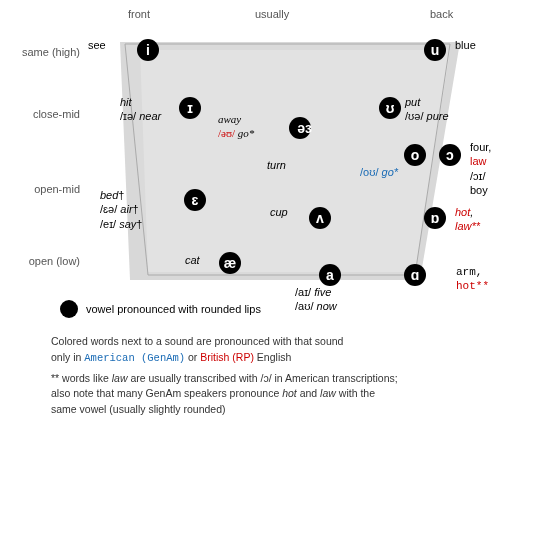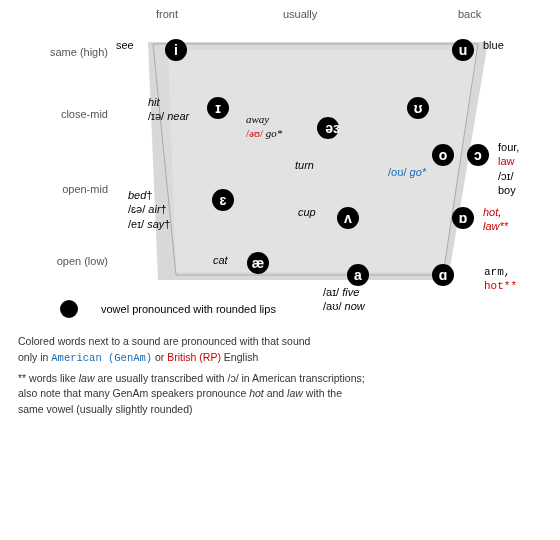--- a/index.html
+++ b/index.html
@@ -10,21 +10,20 @@
       font-size: 12px;
       background: #fff;
       overflow: hidden;
       position: relative;
     }
 
     .diagram-area {
       position: relative;
       width: 477px;
       height: 330px;
-      margin-left: 28px;
     }
 
     svg.background-shape {
       position: absolute;
       top: 0; left: 0;
       width: 100%; height: 100%;
     }
 
     .axis-label {
       position: absolute;
@@ -63,21 +62,21 @@
 
     .vowel-label .blue { color: #1a6bb5; }
     .vowel-label .red { color: #cc0000; }
 
     .legend-area {
       position: absolute;
       top: 300px;
       left: 60px;
       display: flex;
       align-items: center;
-      gap: 23px;
+      gap: 8px;
     }
 
     .legend-circle {
       width: 18px;
       height: 18px;
       background: #000;
       border-radius: 50%;
       flex-shrink: 0;
     }
 
@@ -92,20 +91,21 @@
       left: 10px;
       right: 10px;
       font-size: 10.5px;
       color: #333;
       line-height: 1.5;
       padding: 4px 8px;
     }
 
     .notes-area p {
       margin-bottom: 4px;
+      margin-left: 33px;
     }
 
     .notes-area .blue { color: #1a6bb5; font-family: Liberation Mono, monospace; }
     .notes-area .red { color: #cc0000; }
 
     sup { font-size: 8px; }
   </style>
 </head>
 <body>
 
@@ -132,20 +132,21 @@
   <div class="vowel-circle" style="left:148px; top:50px;">i</div>
   <span class="vowel-label" style="left:88px; top:38px;">see</span>
 
   <div class="vowel-circle" style="left:435px; top:50px;">u</div>
   <span class="vowel-label" style="left:455px; top:38px;">blue</span>
 
   <div class="vowel-circle" style="left:190px; top:108px;">ɪ</div>
   <span class="vowel-label" style="left:120px; top:95px;"><em>hit</em><br>/ɪə/ <em>near</em></span>
 
   <div class="vowel-circle" style="left:390px; top:108px;">ʊ</div>
+  <span class="vowel-label" style="left:405px; top:95px;"><em>put</em><br>/ʊə/ <em>pure</em></span>
 
   <div class="vowel-circle" style="left:300px; top:128px;padding-left:9px;">əɜ</div>
   <span class="vowel-label" style="left:218px; top:112px;font-family:Liberation Serif, serif;">
     <em>away</em><br>
     <span class="red">/əʊ/</span> <em>go*</em>
   </span>
 
   <div class="vowel-circle" style="left:415px; top:155px;">o</div>
 
   <div class="vowel-circle" style="left:450px; top:155px;">ɔ</div>

